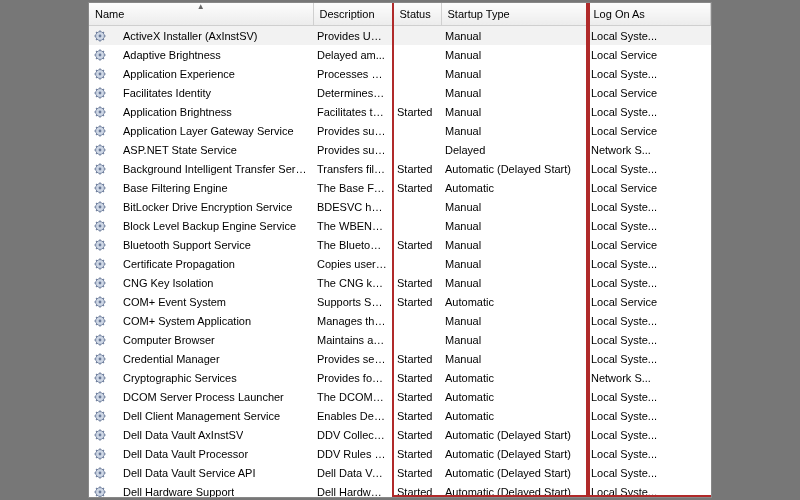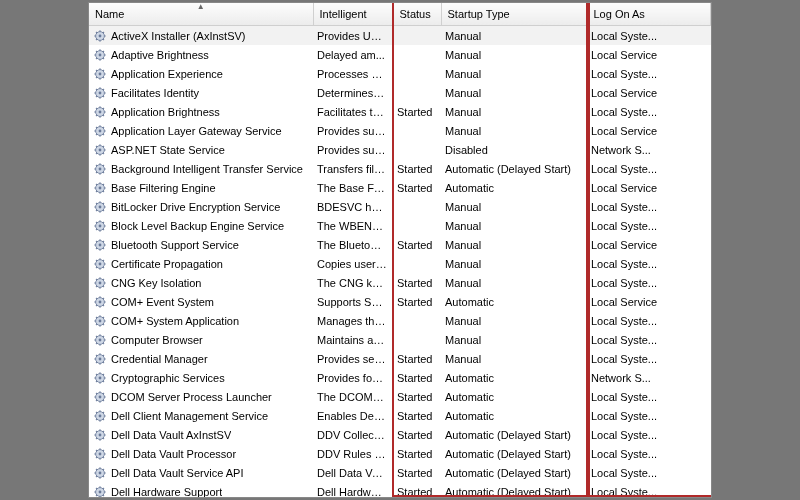--- a/index.html
+++ b/index.html
@@ -3,21 +3,21 @@
 <meta charset="utf-8">
 <style>
   html,body{margin:0;padding:0;background:#777;font-family:"Segoe UI",Tahoma,sans-serif;font-size:11px;color:#000}
   .frame{width:800px;height:500px;margin:0 auto;background:#777;position:relative}
   .panel{position:absolute;left:88px;top:2px;right:88px;bottom:2px;background:#fff;border:1px solid #888;overflow:hidden}
   table{border-collapse:collapse;width:100%;table-layout:fixed}
   th{background:linear-gradient(#fdfdfd,#ececec);border-right:1px solid #d0d0d0;border-bottom:1px solid #cfcfcf;text-align:left;font-weight:400;padding:3px 6px 3px 6px;height:16px;white-space:nowrap;overflow:hidden;text-overflow:clip;position:relative}
   th .sort{position:absolute;left:50%;top:-1px;transform:translateX(-50%);font-size:8px;color:#666}
   td{padding:1px 6px 1px 4px;height:17px;white-space:nowrap;overflow:hidden;text-overflow:ellipsis;vertical-align:middle}
   tr.selected td{background:#f2f2f2}
-  .name-cell{display:flex;align-items:center;gap:4px;overflow:hidden}
+  .name-cell{display:flex;align-items:center;gap:16px;overflow:hidden}
   .name-cell span{overflow:hidden;text-overflow:ellipsis}
   .gear{width:14px;height:14px;flex:0 0 14px;display:inline-block;position:relative}
   .gear svg{display:block}
   .colgroup-hl{position:absolute;top:0;bottom:0;pointer-events:none;border:2px solid #b02a2a;border-top:none;border-bottom:2px solid #b02a2a}
   
   .c-name{width:224px}
   .c-desc{width:80px}
   .c-status{width:48px}
   .c-startup{width:146px}
   .c-logon{width:auto}
@@ -31,21 +31,21 @@
       <colgroup>
         <col class="c-name">
           <col class="c-desc">
           <col class="c-status">
           <col class="c-startup">
           <col class="c-logon">
       </colgroup>
       <thead>
         <tr>
           <th><span class="sort">▲</span><span>Name</span></th>
-          <th><span>Intelligent</span></th>
+          <th><span>Description</span></th>
           <th><span>Status</span></th>
           <th><span>Startup Type</span></th>
           <th><span>Log On As</span></th>
         </tr>
       </thead>
       <tbody id="svc-body">
           <tr class="selected">
             <td>
               <div class="name-cell">
                 <span class="gear">
@@ -224,21 +224,21 @@
                       <line x1="12.6" y1="3.4" x2="11.4" y2="4.6"></line>
                       <line x1="4.6" y1="11.4" x2="3.4" y2="12.6"></line>
                     </g>
                   </svg>
                 </span>
                 <span>ASP.NET State Service</span>
               </div>
             </td>
             <td>Provides sup...</td>
             <td></td>
-            <td>Disabled</td>
+            <td>Delayed</td>
             <td>Network S...</td>
           </tr>
           <tr>
             <td>
               <div class="name-cell">
                 <span class="gear">
                   <svg viewBox="0 0 16 16" width="14" height="14">
                     <circle cx="8" cy="8" r="5" fill="#cfd8e6" stroke="#6a7a99" stroke-width="1"></circle>
                     <circle cx="8" cy="8" r="1.6" fill="#6a7a99"></circle>
                     <g stroke="#6a7a99" stroke-width="1.2">

